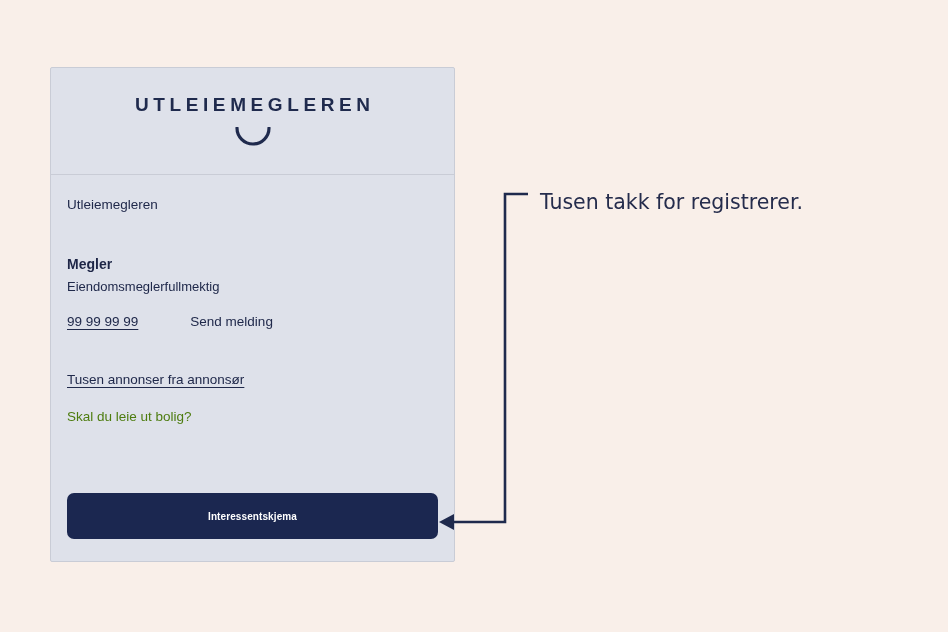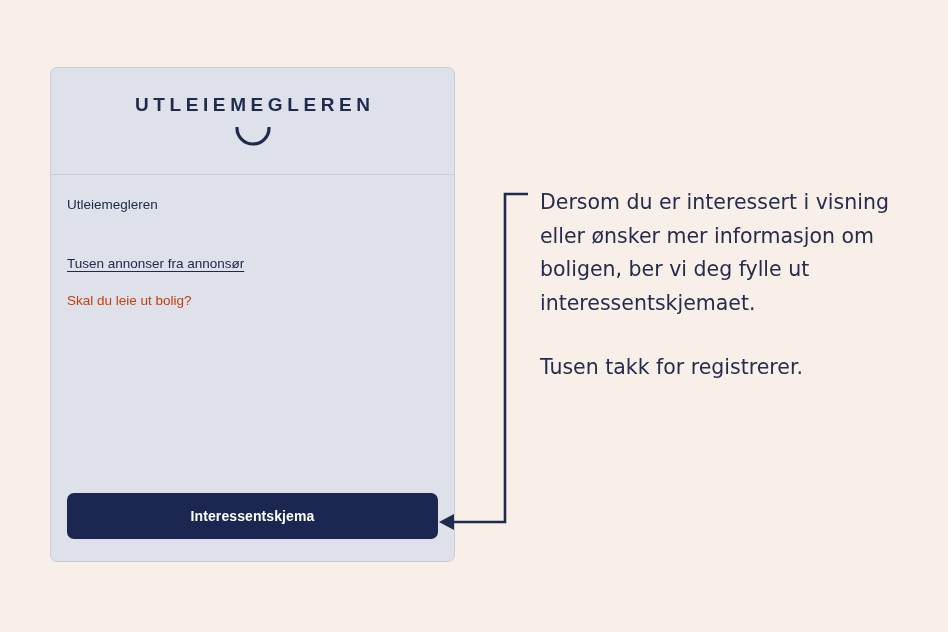--- a/index.html
+++ b/index.html
@@ -17,21 +17,21 @@
 
   
   #agent-card {
     position: absolute;
     left: 50px;
     top: 67px;
     width: 405px;
     height: 495px;
     background: #dee1ea;
     border: 1px solid #c9ccd6;
-    border-radius: 7px;
+    border-radius: 2px;
     box-sizing: border-box;
   }
 
   #card-header {
     height: 107px;
     border-bottom: 1px solid #c9ccd6;
     display: flex;
     flex-direction: column;
     align-items: center;
     justify-content: flex-start;
@@ -112,37 +112,37 @@
     color: #20294b;
     text-decoration: underline;
     text-underline-offset: 3px;
     display: inline-block;
     cursor: pointer;
   }
 
   .secondary-link {
     margin-top: 21px;
     font-size: 13.5px;
-    color: #c2410c;
+    color: #4d7c0f;
     display: block;
     cursor: pointer;
   }
 
   #cta-button {
     position: absolute;
     left: 16px;
     right: 16px;
     bottom: 22px;
     height: 46px;
     background: #1b2750;
     color: #ffffff;
     border: none;
     border-radius: 7px;
     font-family: "Liberation Sans", sans-serif;
-    font-size: 14px;
+    font-size: 10px;
     font-weight: bold;
     cursor: pointer;
     letter-spacing: .1px;
   }
 
   
   #callout-connector {
     position: absolute;
     left: 430px;
     top: 180px;
@@ -178,31 +178,39 @@
     <div id="brand-wordmark">UTLEIEMEGLEREN</div>
     <svg id="brand-smile" viewBox="0 0 38 19">
       <path d="M3 1 A 16 16 0 0 0 35 1" fill="none" stroke="#1f2a4d" stroke-width="3.2" stroke-linecap="round"></path>
     </svg>
   </div>
 
   <div id="card-body">
 
     <div class="company-name">Utleiemegleren</div>
 
+    <div class="agent-block">
+      <div class="agent-name">Megler</div>
+      <div class="agent-title">Eiendomsmeglerfullmektig</div>
+
+      <div class="contact-row">
+        <span class="phone-link">99 99 99 99</span>
+        <span class="message-link">Send melding</span>
+      </div>
+    </div>
 
     <a class="more-ads-link">Tusen annonser fra annonsør</a>
 
     <span class="secondary-link">Skal du leie ut bolig?</span>
 
   </div>
 
   <button id="cta-button">Interessentskjema</button>
 </div>
 
 <svg id="callout-connector" viewBox="0 0 115 360">
   <path d="M98 14 L75 14 L75 342 L22 342" fill="none" stroke="#1f2a4d" stroke-width="2.6"></path>
   <path d="M9 342 L24 334 L24 350 Z" fill="#1f2a4d"></path>
 </svg>
 
 <div id="annotation">
-  <p>Dersom du er interessert i visning eller ønsker mer informasjon om boligen, ber vi deg fylle ut interessentskjemaet.</p>
   <p>Tusen takk for registrerer.</p>
 </div>
 
 </body></html>

